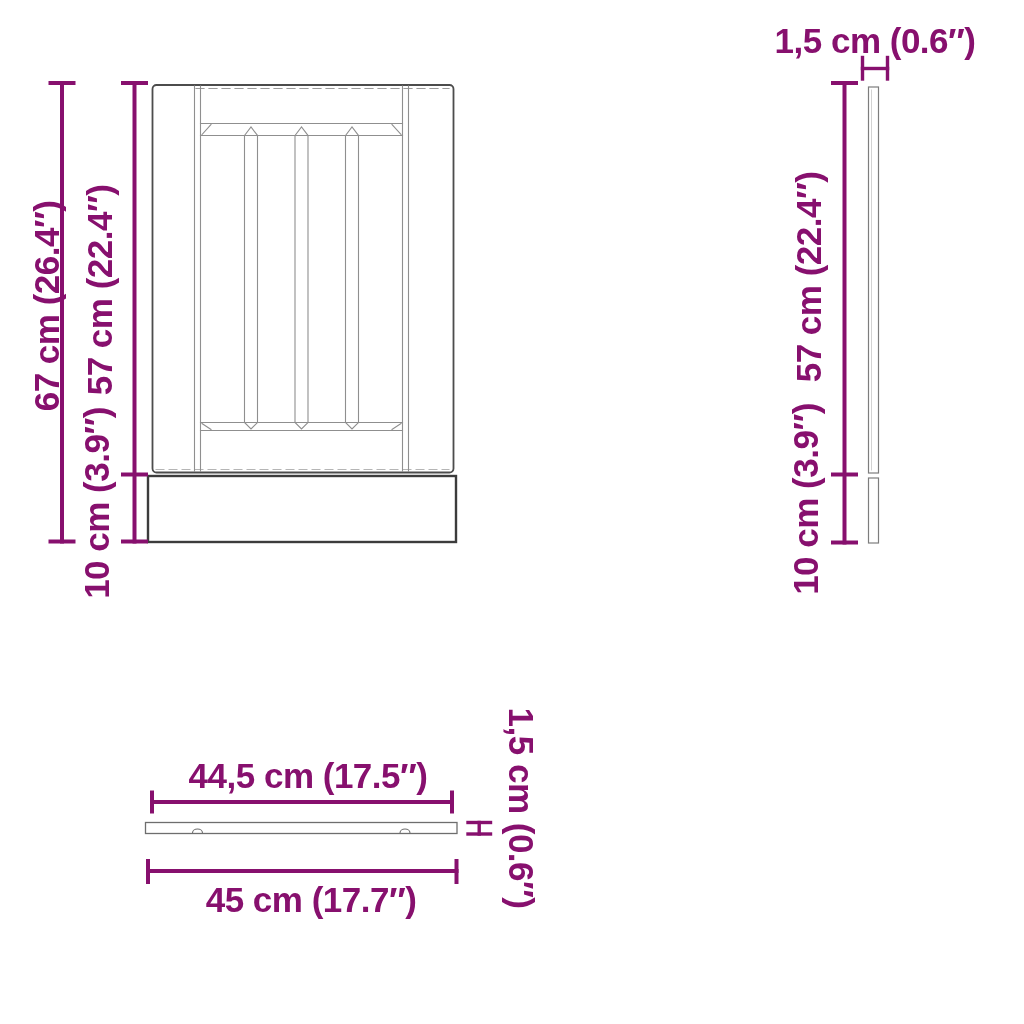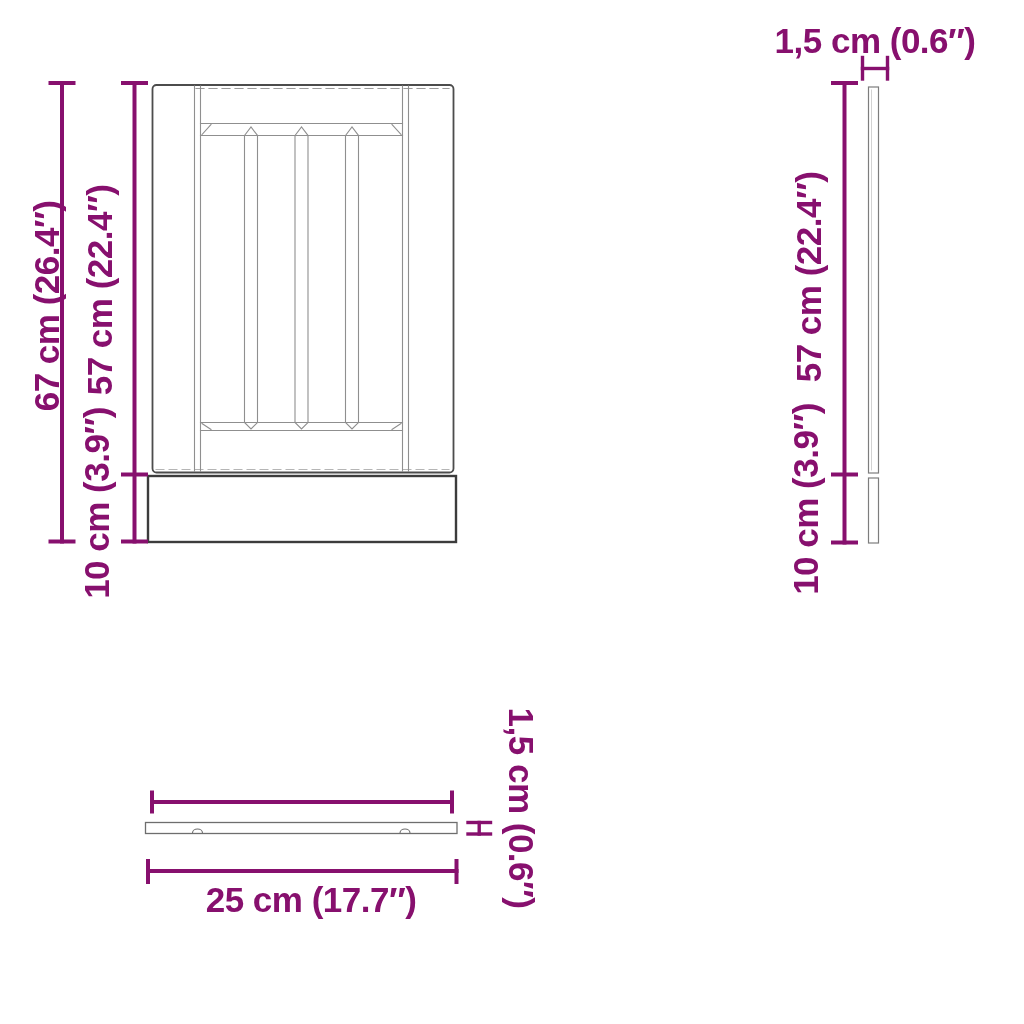--- a/index.html
+++ b/index.html
@@ -145,18 +145,19 @@
   <div class="label rot-ccw" style="left:99px; top:290px;">57 cm (22.4″)</div>
 
   <div class="label rot-ccw" style="left:96px; top:503px;">10 cm (3.9″)</div>
 
   <div class="label" style="left:875px; top:40px;">1,5 cm (0.6″)</div>
 
   <div class="label rot-ccw" style="left:808px; top:277px;">57 cm (22.4″)</div>
 
   <div class="label rot-ccw" style="left:805px; top:499px;">10 cm (3.9″)</div>
 
+  <div class="label" style="left:308px; top:775px;">44,5 cm (17.5″)</div>
 
-  <div class="label" style="left:311px; top:899px;">25 cm (17.7″)</div>
+  <div class="label" style="left:311px; top:899px;">45 cm (17.7″)</div>
 
   <div class="label rot-cw" style="left:521px; top:808px;">1,5 cm (0.6″)</div>
 
 </div>
 
 </body></html>

